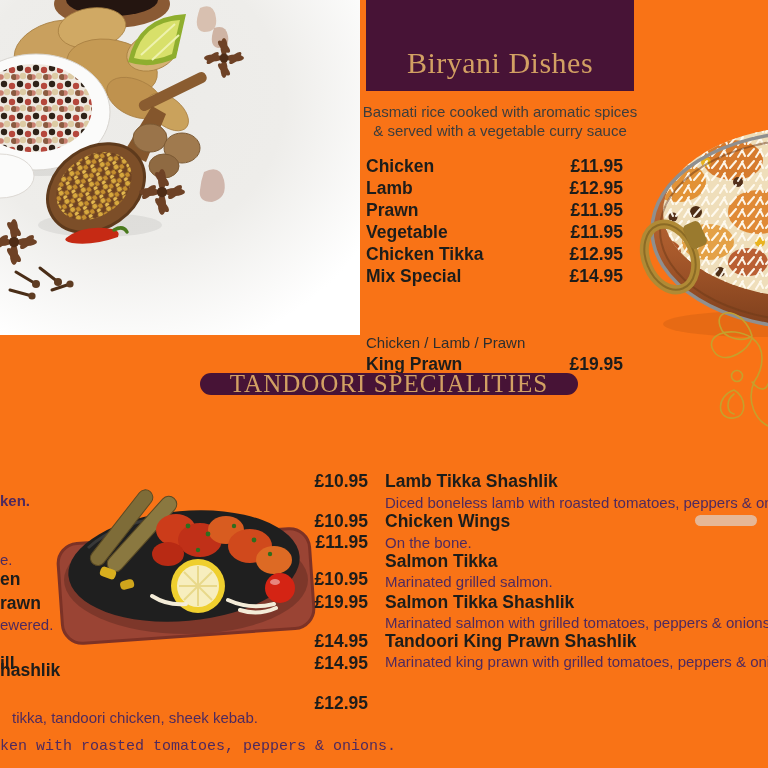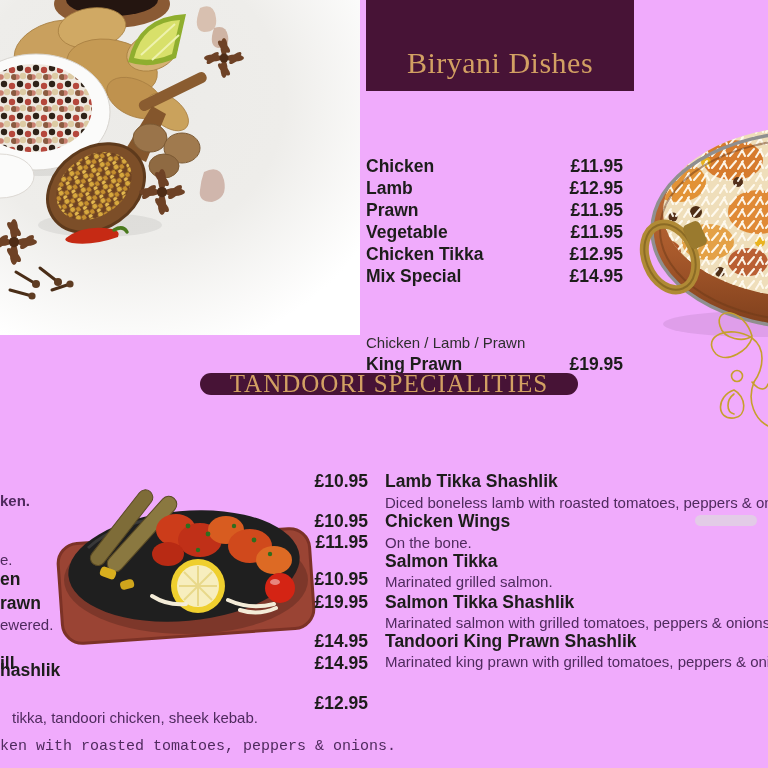--- a/index.html
+++ b/index.html
@@ -1,16 +1,16 @@
 <!DOCTYPE html>
 <html><head>
 <meta charset="utf-8">
 <style>
   html,body{margin:0;padding:0;background:#fff;}
-  .page{position:relative;width:768px;height:768px;background:#f0abfc;overflow:hidden;
+  .page{position:relative;width:768px;height:768px;background:#f97316;overflow:hidden;
         font-family:"Liberation Sans",sans-serif;color:#1d1d1b;}
   .abs{position:absolute;white-space:nowrap;}
 
   
   .hdr{position:absolute;background:#471336;color:#d2a063;
        font-family:"Liberation Serif",serif;}
   .hdr-biryani{left:366px;top:0;width:268px;height:91px;display:flex;
        align-items:flex-end;justify-content:center;padding-bottom:11px;
        font-size:30px;letter-spacing:0.5px;box-sizing:border-box;}
   .hdr-tandoori{left:200px;top:373px;width:378px;height:22px;border-radius:19px;
@@ -157,20 +157,24 @@
     <g fill="#5e3c22">
       <circle cx="36" cy="284" r="4"></circle>
         <circle cx="58" cy="282" r="4"></circle>
       <circle cx="32" cy="296" r="3.6"></circle>
         <circle cx="70" cy="284" r="3.6"></circle>
     </g>
   </svg>
 
   <div class="hdr hdr-biryani">Biryani Dishes</div>
 
+  <div class="sub sub-biryani">
+    <div>Basmati rice cooked with aromatic  spices</div>
+    <div>&amp;  served with a vegetable curry sauce</div>
+  </div>
 
   <div class="b-list" id="biryani-list">
       <div class="b-row">
         <span>Chicken</span>
         <span>£11.95</span>
       </div>
       <div class="b-row">
         <span>Lamb</span>
         <span>£12.95</span>
       </div>

